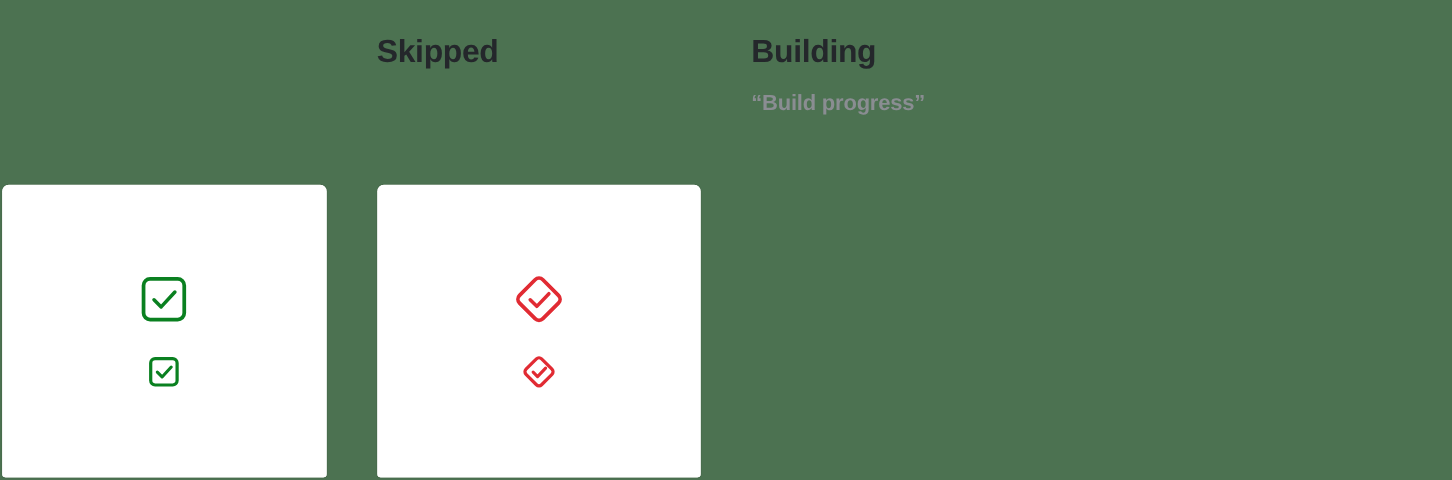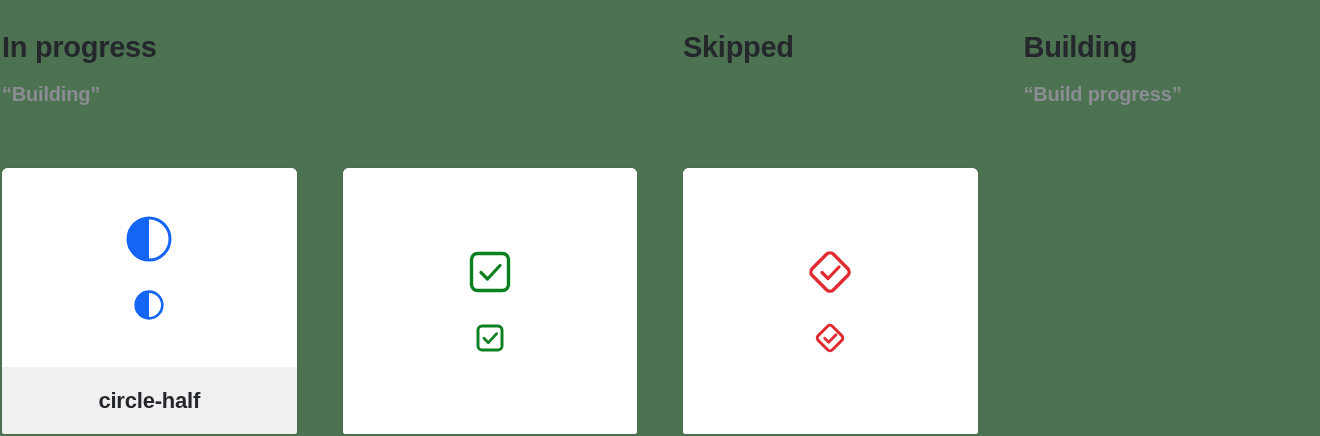--- a/index.html
+++ b/index.html
@@ -97,41 +97,20 @@
     font-weight: bold;
     color: #24272b;
     letter-spacing: -0.2px;
   }
 </style>
 </head>
 <body>
 
 <div class="grid">
 
-  <div class="col">
-    <div class="head">
-      <p class="title">In progress</p>
-      <p class="subtitle">“Building”</p>
-    </div>
-    <div class="card">
-      <div class="preview">
-        <svg class="icon-big" viewBox="0 0 48 48">
-          <circle cx="24" cy="24" r="21" fill="#ffffff" stroke="#1565f5" stroke-width="3"></circle>
-          <path d="M24 3 A21 21 0 0 0 24 45 Z" fill="#1565f5"></path>
-        </svg>
-        <svg class="icon-small" viewBox="0 0 48 48">
-          <circle cx="24" cy="24" r="20" fill="#ffffff" stroke="#1565f5" stroke-width="4"></circle>
-          <path d="M24 4 A20 20 0 0 0 24 44 Z" fill="#1565f5"></path>
-        </svg>
-      </div>
-      <div class="footer">
-        <span class="footer-label">circle-half</span>
-      </div>
-    </div>
-  </div>
 
   <div class="col">
     <div class="card">
       <div class="preview">
         <svg class="icon-big" viewBox="0 0 48 48">
           <rect x="5.5" y="5.5" width="37" height="37" rx="6" ry="6" fill="none" stroke="#0a8020" stroke-width="3.4"></rect>
           <path d="M15 24.5 L21.5 31 L34 17.5" fill="none" stroke="#0a8020" stroke-width="3.2" stroke-linecap="round" stroke-linejoin="round"></path>
         </svg>
         <svg class="icon-small" viewBox="0 0 48 48">
           <rect x="6" y="6" width="36" height="36" rx="6" ry="6" fill="none" stroke="#0a8020" stroke-width="4.4"></rect>

